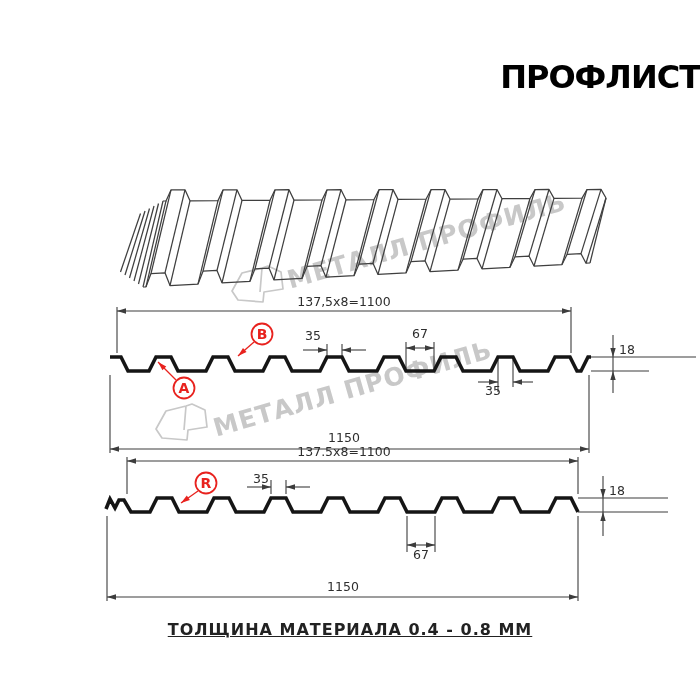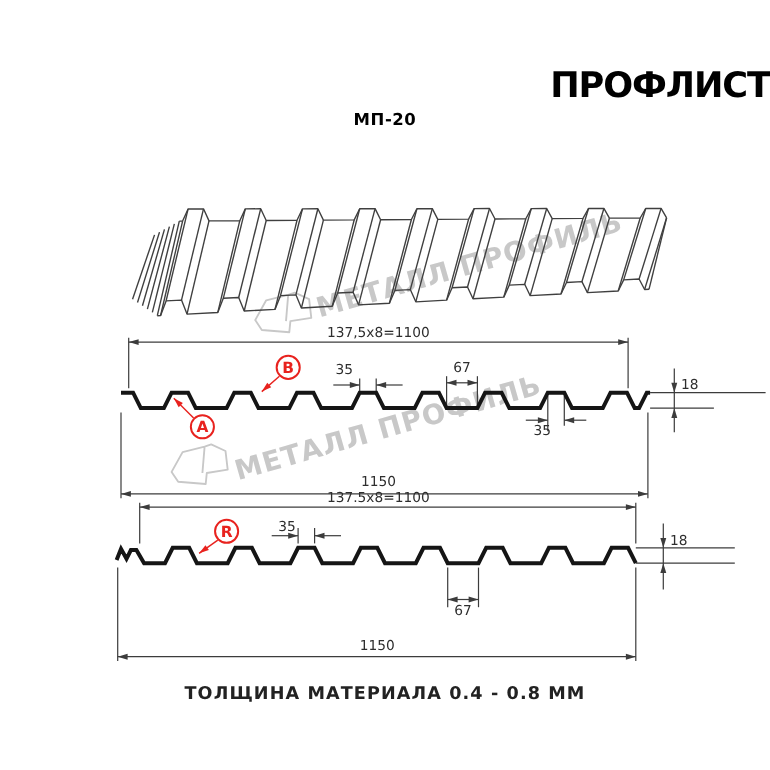--- a/index.html
+++ b/index.html
@@ -3,21 +3,21 @@
 <meta charset="utf-8">
 <style>
   html,body{margin:0;padding:0;background:#fff;}
   .page{position:relative;width:700px;height:700px;background:#fff;overflow:hidden;
         font-family:"DejaVu Sans","Liberation Sans",sans-serif;}
   .title{position:absolute;top:58px;left:0;width:700px;text-align:right;
          font-size:32px;font-weight:700;letter-spacing:-1px;color:#000;}
   .subtitle{position:absolute;top:100px;left:0;width:700px;text-align:center;
          font-size:15px;font-weight:700;letter-spacing:0.5px;color:#000;}
   .footer{position:absolute;top:620px;left:0;width:700px;text-align:center;
-         font-size:16px;font-weight:600;letter-spacing:1px;color:#222;}
+         font-size:16px;font-weight:600;letter-spacing:1px;color:#222;text-decoration:underline;}
   svg{position:absolute;left:0;pointer-events:none;}
   #sheet3d{top:0;}
   #sec1{top:280px;}
   #sec2{top:440px;}
   .watermark{position:absolute;z-index:1;}
   .wm-text{position:absolute;white-space:nowrap;font-weight:700;font-size:25px;
          letter-spacing:1px;color:var(--wm,#c8c8c8);transform:rotate(-16deg);
          transform-origin:left center;}
   .wm1{left:226px;top:258px;width:300px;height:60px;}
   .wm1 .wm-text{left:62px;top:8px;}
@@ -35,21 +35,20 @@
   .lbl polygon{fill:var(--red,#e8221e);}
   .sketch line,.sketch path{stroke:#3f3f3f;stroke-width:1.25;fill:none;stroke-linejoin:round;}
   .wm-logo path{stroke:var(--wm,#c8c8c8);stroke-width:1.7;fill:none;stroke-linejoin:round;}
 </style>
 </head>
 <body>
 
 <div class="page">
 
   <div class="title">ПРОФЛИСТ</div>
-  <div class="subtitle">МП-20</div>
 
   <div class="watermark wm1">
     <svg class="wm-logo" width="62" height="48" viewBox="0 0 62 48">
       <path d="M6 33 L16 15 L36 10 L42 8 L55 14 L57 31 L38 34 L37 44 L12 42 Z M36 10 L34 34"></path>
     </svg>
     <span class="wm-text">МЕТАЛЛ ПРОФИЛЬ</span>
   </div>
 
   <div class="watermark wm2">
     <svg class="wm-logo" width="62" height="48" viewBox="0 0 62 48">

